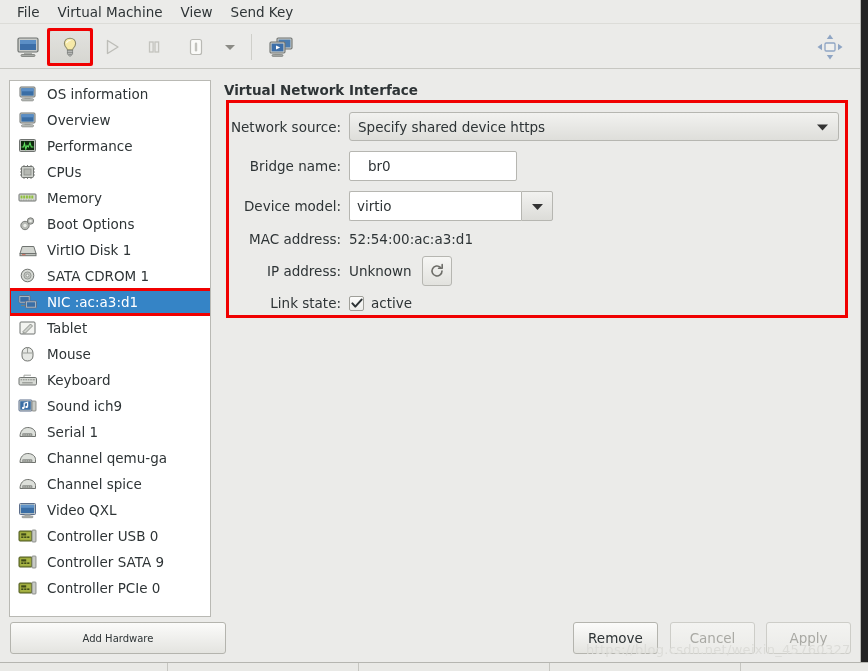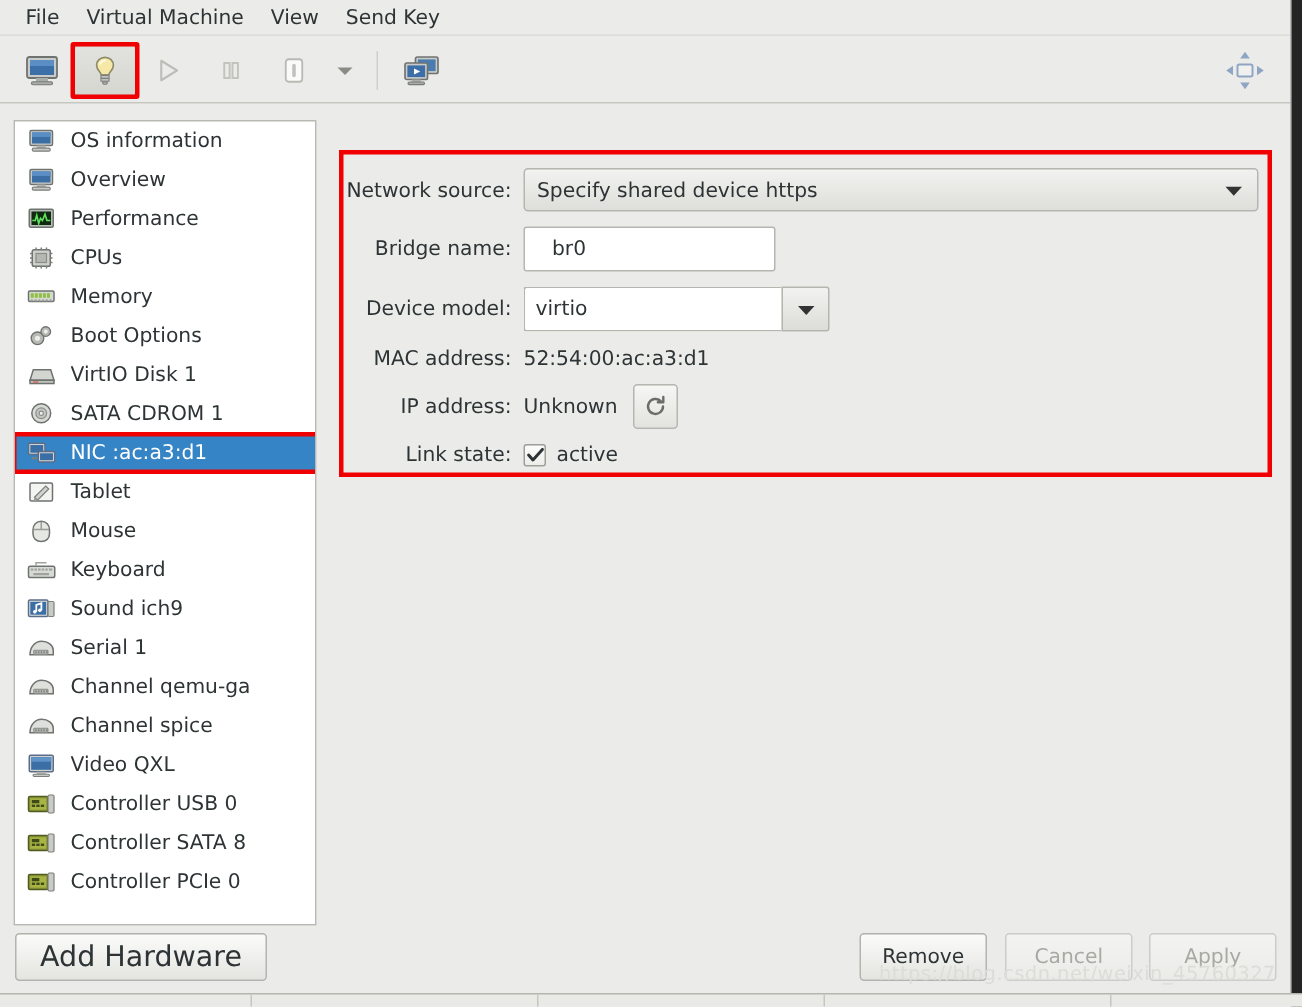--- a/index.html
+++ b/index.html
@@ -119,26 +119,26 @@
     width: 22px; height: 18px;
     margin-right: 8px;
     flex: 0 0 22px;
     display: flex; align-items: center; justify-content: center;
   }
   .side-label { overflow: hidden; text-overflow: clip; }
 
   
   .add-hw {
     position: absolute; left: 10px; top: 622px;
-    width: 168px; height: 32px;
+    width: 216px; height: 32px;
     background: linear-gradient(#fbfbfa, #e4e4e0);
     border: 1px solid #b4b4ae;
     border-radius: 3px;
     display: flex; align-items: center; justify-content: center;
-    font-size: 19px; color: #2e3436;
+    font-size: 10px; color: #2e3436;
   }
 
   
   .panel-title {
     position: absolute; left: 224px; top: 82px;
     font-size: 13.5px; font-weight: bold; color: #2e3436;
   }
   .form-box {
     position: absolute; left: 226px; top: 100px;
     width: 622px; height: 218px;
@@ -615,21 +615,21 @@
             <rect x="2.3" y="4.3" width="10.4" height="7.4" fill="#a8b545"></rect>
             <g fill="#3e4a18">
               <rect x="3.2" y="5.3" width="5" height="2.2"></rect>
               <rect x="3.2" y="8.4" width="2.2" height="1.6"></rect>
               <rect x="6.2" y="8.4" width="2.2" height="1.6"></rect>
               <rect x="9.2" y="8.4" width="2.2" height="1.6"></rect>
             </g>
             <rect x="14" y="2" width="4" height="12" rx=".8" fill="#c8cbc6" stroke="#7c7f7a" stroke-width=".8"></rect>
           </svg>
         </span>
-        <span class="side-label">Controller SATA 8</span>
+        <span class="side-label">Controller SATA 9</span>
       </div>
       <div class="side-item">
         <span class="side-icon">
           <svg width="20" height="17" viewBox="0 0 20 17">
             <rect x="1" y="3" width="13" height="10" rx="1" fill="#8f9b36" stroke="#4f5a20" stroke-width="1"></rect>
             <rect x="2.3" y="4.3" width="10.4" height="7.4" fill="#a8b545"></rect>
             <g fill="#3e4a18">
               <rect x="3.2" y="5.3" width="5" height="2.2"></rect>
               <rect x="3.2" y="8.4" width="2.2" height="1.6"></rect>
               <rect x="6.2" y="8.4" width="2.2" height="1.6"></rect>
@@ -639,20 +639,21 @@
           </svg>
         </span>
         <span class="side-label">Controller PCIe 0</span>
       </div>
     </div>
 
   <div class="add-hw">
     <span>Add Hardware</span>
   </div>
 
+  <div class="panel-title">Virtual Network Interface</div>
 
   <div class="form-box">
     <div class="form-inner">
 
       <div class="row" style="left:0; top:9px; width:616px;">
         <div class="flabel" style="width:112px; margin-right:8px;">Network source:</div>
         <div class="combo-flat" style="width:490px;">
           <span>Specify shared device https</span>
           <span class="caret">
             <svg width="13" height="9" viewBox="0 0 13 9">

